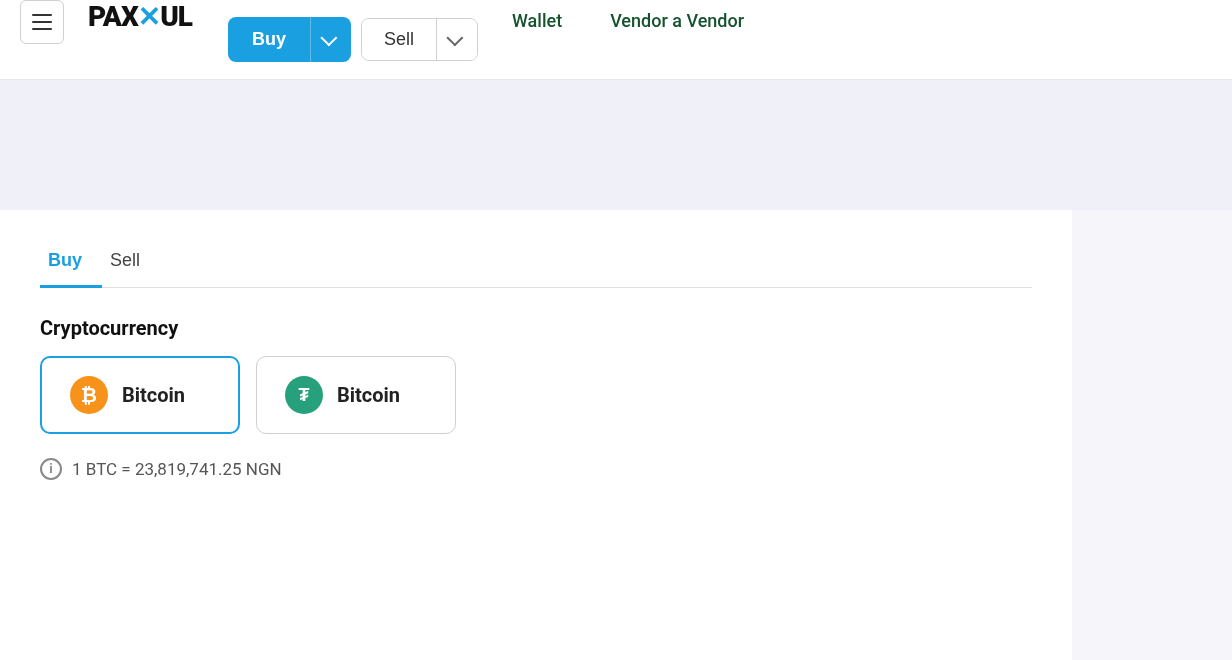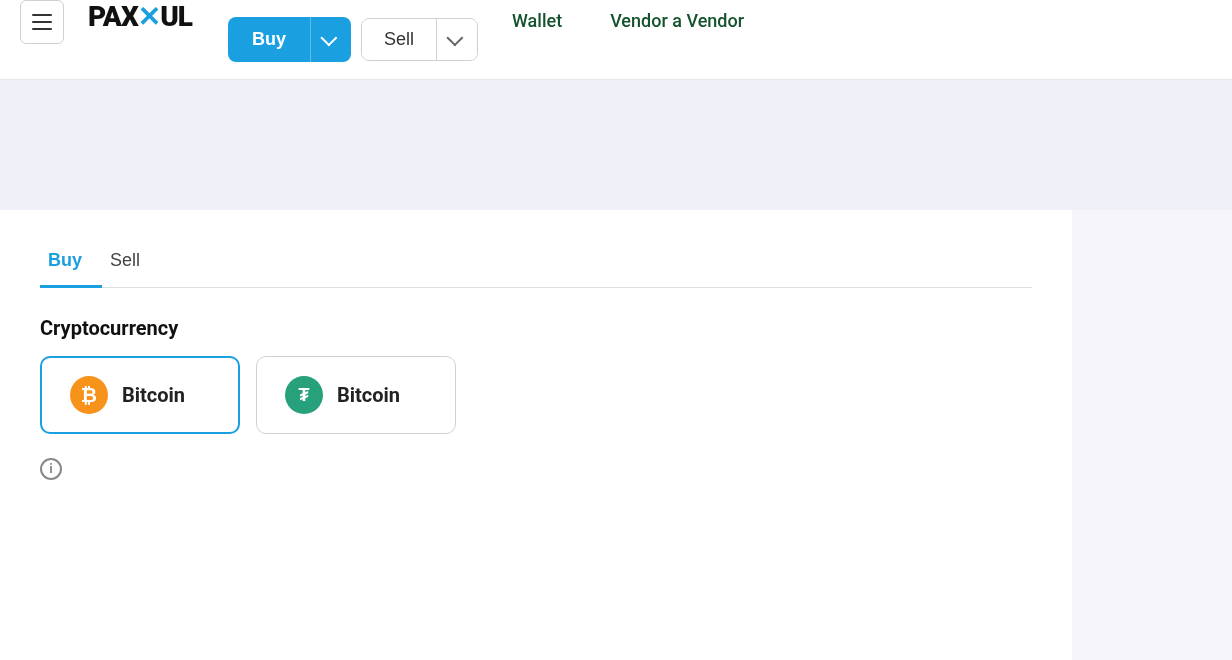--- a/index.html
+++ b/index.html
@@ -328,18 +328,19 @@
           <span>Bitcoin</span>
         </div>
         <div class="crypto-card">
           <div class="coin-icon usdt-icon">₮</div>
           <span>Bitcoin</span>
         </div>
       </div>
 
       <div class="rate-info">
         <div class="info-circle">i</div>
+        <span>1 BTC = 23,819,741.25 NGN</span>
       </div>
 
     </div>
   </div>
   <div class="right-panel"></div>
 </div>
 
 </body></html>

